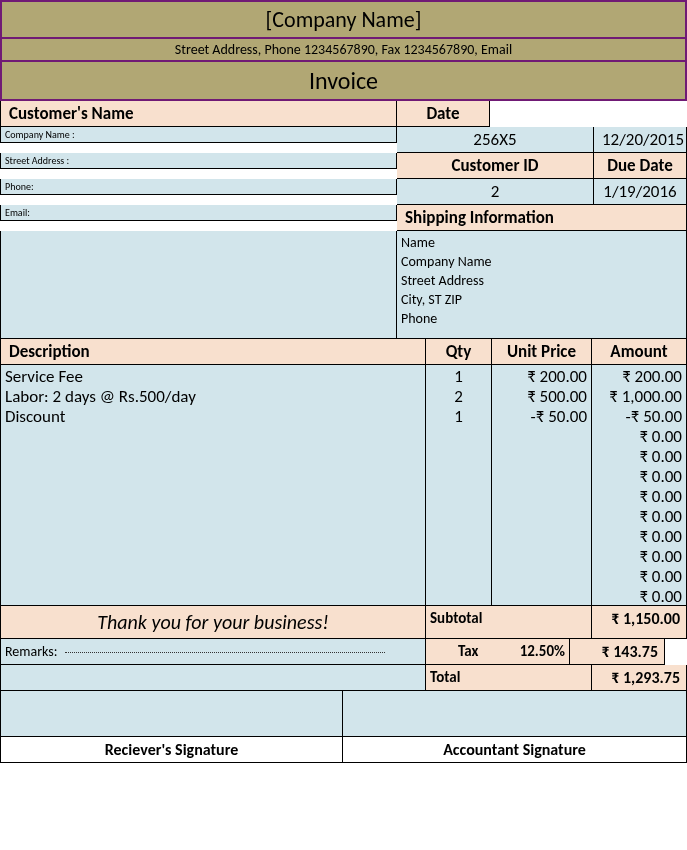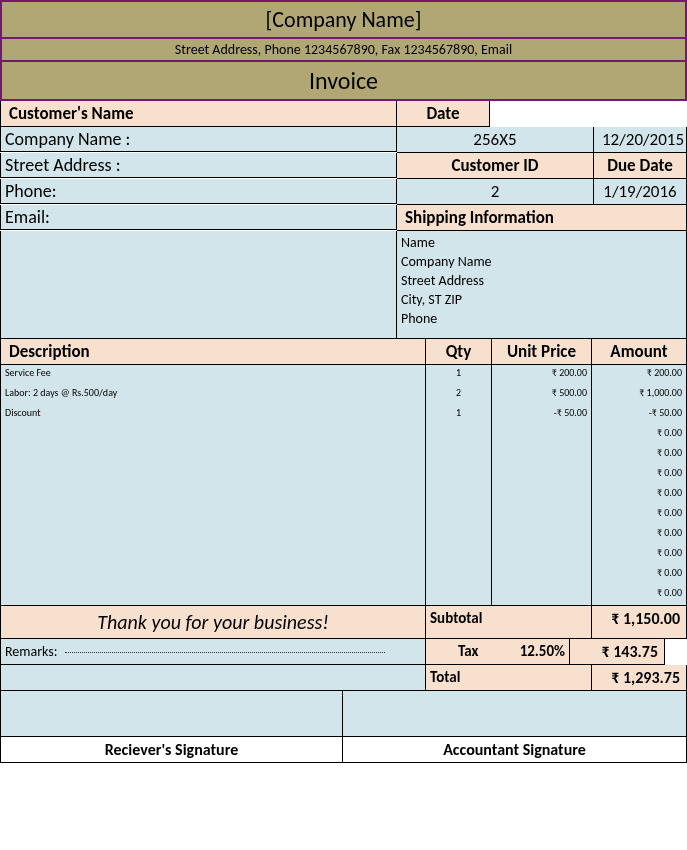--- a/index.html
+++ b/index.html
@@ -24,31 +24,31 @@
       border: 1px solid #000;
       padding: 2px 8px;
       font-size: 17px;
     }
     .bold { font-weight: bold; }
     .center { text-align: center; }
     .right { text-align: right; }
     .customer-block { width: 397px; }
     .invoice-col { width: 197px; }
     .date-col { width: 93px; }
-    .cust-label { border: 1px solid #000; border-top: none; padding: 1px 4px; font-size: 18px; }
+    .cust-label { border: 1px solid #000; border-top: none; padding: 1px 4px; font-size: 10px; }
     .ship-block { width: 290px; border: 1px solid #000; border-top: none; padding: 2px 4px; font-size: 14px; }
     .ship-line { padding: 1px 0; }
     .desc-col { width: 426px; }
     .qty-col { width: 66px; }
     .price-col { width: 100px; }
     .amt-col { width: 95px; }
     .items-header .cell { font-weight: bold; }
     .items-body { display: flex; }
     .items-body > div { border: 1px solid #000; border-top: none; }
-    .item-row { padding: 1px 4px; font-size: 10px; height: 20px; }
+    .item-row { padding: 1px 4px; font-size: 17px; height: 20px; }
     .thanks { font-style: italic; font-size: 20px; text-align: center; padding: 4px; }
     .totals-label { font-weight: bold; font-size: 15px; padding: 3px 4px; }
     .totals-val { font-weight: bold; font-size: 16px; text-align: right; padding: 3px 6px; }
     .remarks-line { border-bottom: 1px dotted #333; display: inline-block; width: 320px; margin-left: 4px; vertical-align: middle; }
     .sig-area { display: flex; }
     .sig-space { height: 46px; border: 1px solid #000; border-top: none; }
     .sig-label { text-align: center; font-weight: bold; padding: 3px; border: 1px solid #000; border-top: none; }
   </style>
 </head>
 <body>

